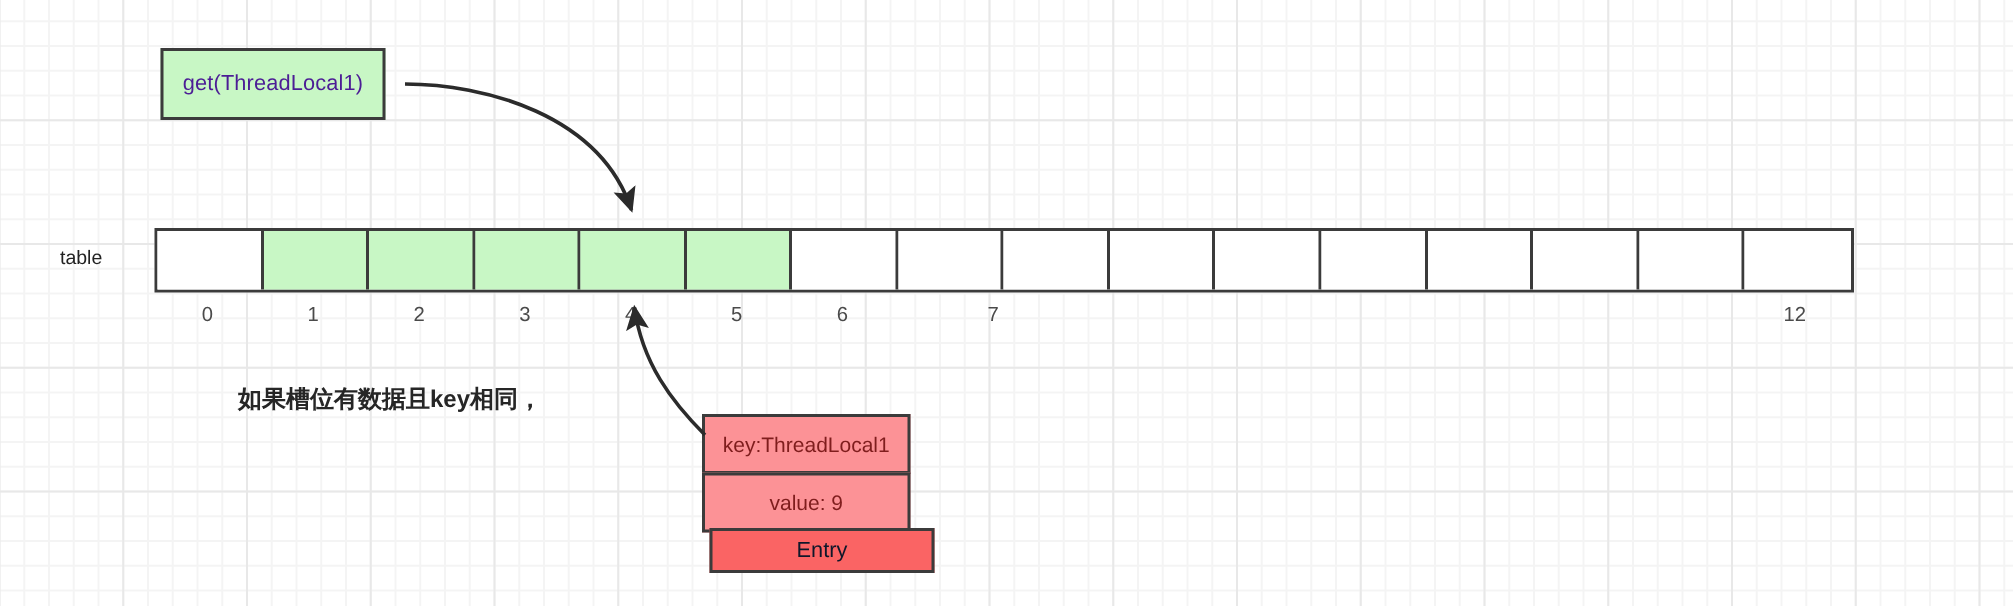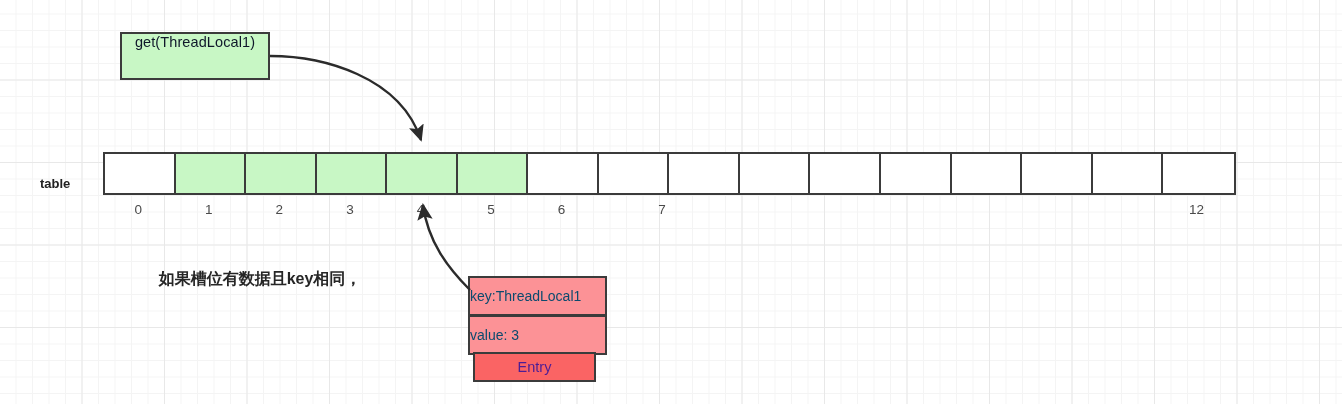--- a/index.html
+++ b/index.html
@@ -27,41 +27,42 @@
       82.5px 82.5px,
       82.5px 82.5px,
       16.5px 16.5px,
       16.5px 16.5px;
     background-position: -1px -3px, -1px -3px, -1px -3px, -1px -3px;
   }
 
   
   .cmd-box {
     position: absolute;
-    left: 120px;
+    left: 107px;
     top: 32px;
     width: 150px;
     height: 48px;
     background: #c8f7c5;
     border: 2px solid #3b3b3b;
     box-sizing: border-box;
     display: flex;
+    align-items: center;
     justify-content: center;
     font-size: 14.5px;
-    color: #0f172a;
+    color: #4c1d95;
     letter-spacing: 0.1px;
   }
 
   
   .table-label {
     position: absolute;
     left: 40px;
-    top: 176px;
+    top: 164px;
     font-size: 13px;
-    font-weight: bold;
+    font-weight: normal;
     color: #222222;
   }
   .table-row {
     position: absolute;
     left: 103px;
     top: 152px;
     height: 43px;
     display: flex;
     border: 2px solid #3b3b3b;
     box-sizing: border-box;
@@ -91,54 +92,53 @@
   .note {
     position: absolute;
     left: 110px;
     top: 255px;
     width: 300px;
     text-align: center;
     font-size: 16px;
     font-weight: bold;
     color: #262626;
     line-height: 1.45;
-    margin-top: 12px;
   }
 
   
   .entry-kv {
     position: absolute;
     left: 468px;
     width: 139px;
     height: 40px;
     background: #fc9296;
     border: 2px solid #3b3b3b;
     box-sizing: border-box;
     display: flex;
     align-items: center;
-    justify-content: flex-start;
+    justify-content: center;
     font-size: 14px;
-    color: #0c4a6e;
+    color: #7f1d1d;
   }
   .entry-key { top: 276px; }
   .entry-val { top: 315px; }
   .entry-label {
     position: absolute;
     left: 473px;
     top: 352px;
-    width: 123px;
+    width: 150px;
     height: 30px;
     background: #fa6464;
     border: 2px solid #3b3b3b;
     box-sizing: border-box;
     display: flex;
     align-items: center;
     justify-content: center;
     font-size: 14.5px;
-    color: #4c1d95;
+    color: #0f172a;
   }
 
   
   #arrows {
     position: absolute;
     left: 0;
     top: 0;
     width: 1342px;
     height: 404px;
     pointer-events: none;
@@ -187,21 +187,21 @@
     </div>
 
   <div class="note">
     <div>如果槽位有数据且key相同，</div>
   </div>
 
   <div class="entry-kv entry-key">
     <span>key:ThreadLocal1</span>
   </div>
   <div class="entry-kv entry-val">
-    <span>value: 3</span>
+    <span>value: 9</span>
   </div>
   <div class="entry-label">
     <span>Entry</span>
   </div>
 
   <svg id="arrows" viewBox="0 0 1342 404">
     <defs>
       <marker id="ah" markerWidth="9" markerHeight="9" refX="6.2" refY="3.2" orient="auto" markerUnits="strokeWidth">
         <path d="M0,0 L7,3.2 L0,6.4 L1.4,3.2 Z" fill="#2b2b2b"></path>
       </marker>

